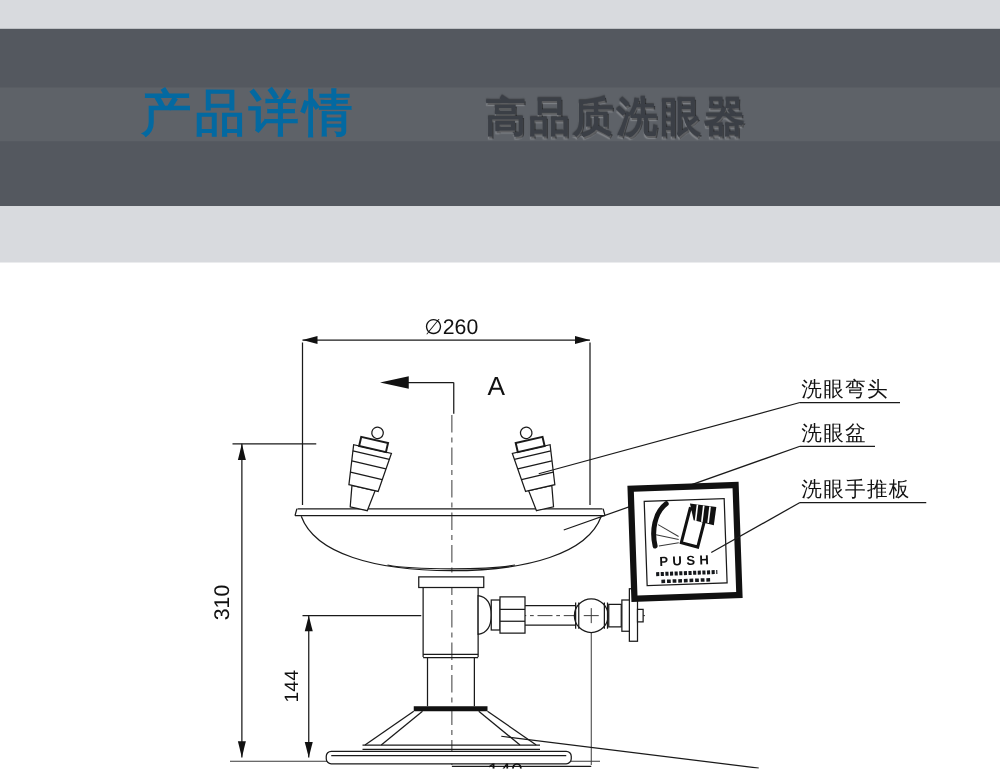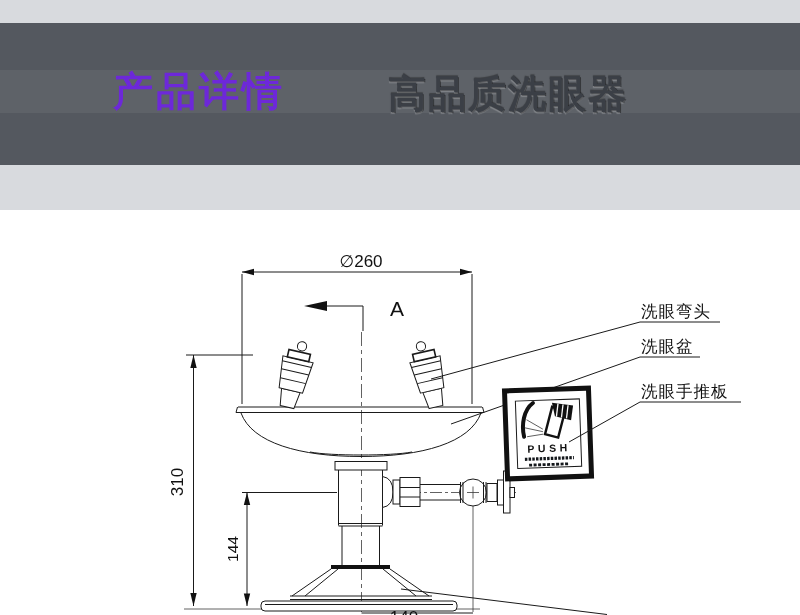--- a/index.html
+++ b/index.html
@@ -8,25 +8,25 @@
     font-family:"Liberation Sans","DejaVu Sans",sans-serif;
   }
   
   .band{position:absolute;left:0;width:800px;}
   .band-light-top   {top:0;height:23px;background:#d8dade;}
   .band-dark        {top:23px;height:142px;background:#54585f;}
   .band-mid         {top:70px;height:43px;background:#5e6268;}
   .band-light-bottom{top:165px;height:45px;background:#d8dade;}
   .header-title{
     position:absolute;left:113px;top:68px;height:47px;line-height:47px;
-    color:#6d28d9;font-size:40px;font-weight:bold;letter-spacing:3px;white-space:nowrap;
+    color:#0369a1;font-size:40px;font-weight:bold;letter-spacing:3px;white-space:nowrap;
   }
   .header-subtitle{
     position:absolute;left:388px;top:74px;height:40px;line-height:40px;
-    font-size:38px;font-weight:bold;letter-spacing:2px;white-space:nowrap;
+    font-size:33px;font-weight:bold;letter-spacing:2px;white-space:nowrap;
     color:#3b3f46;
     text-shadow:0 2px 1px rgba(255,255,255,0.22), 1px 1px 0 rgba(0,0,0,0.45), 0 -1px 1px rgba(0,0,0,0.35);
   }
   
   svg{position:absolute;left:0;top:0;}
   svg text{font-family:"Liberation Sans","DejaVu Sans",sans-serif;fill:#111;}
   .ln  {stroke:#1a1a1a;stroke-width:1;fill:none;}
   .ln2 {stroke:#1a1a1a;stroke-width:1.6;fill:none;}
   .thin{stroke:#3a3a3a;stroke-width:0.8;fill:none;}
   .fillb{fill:#111;stroke:none;}

